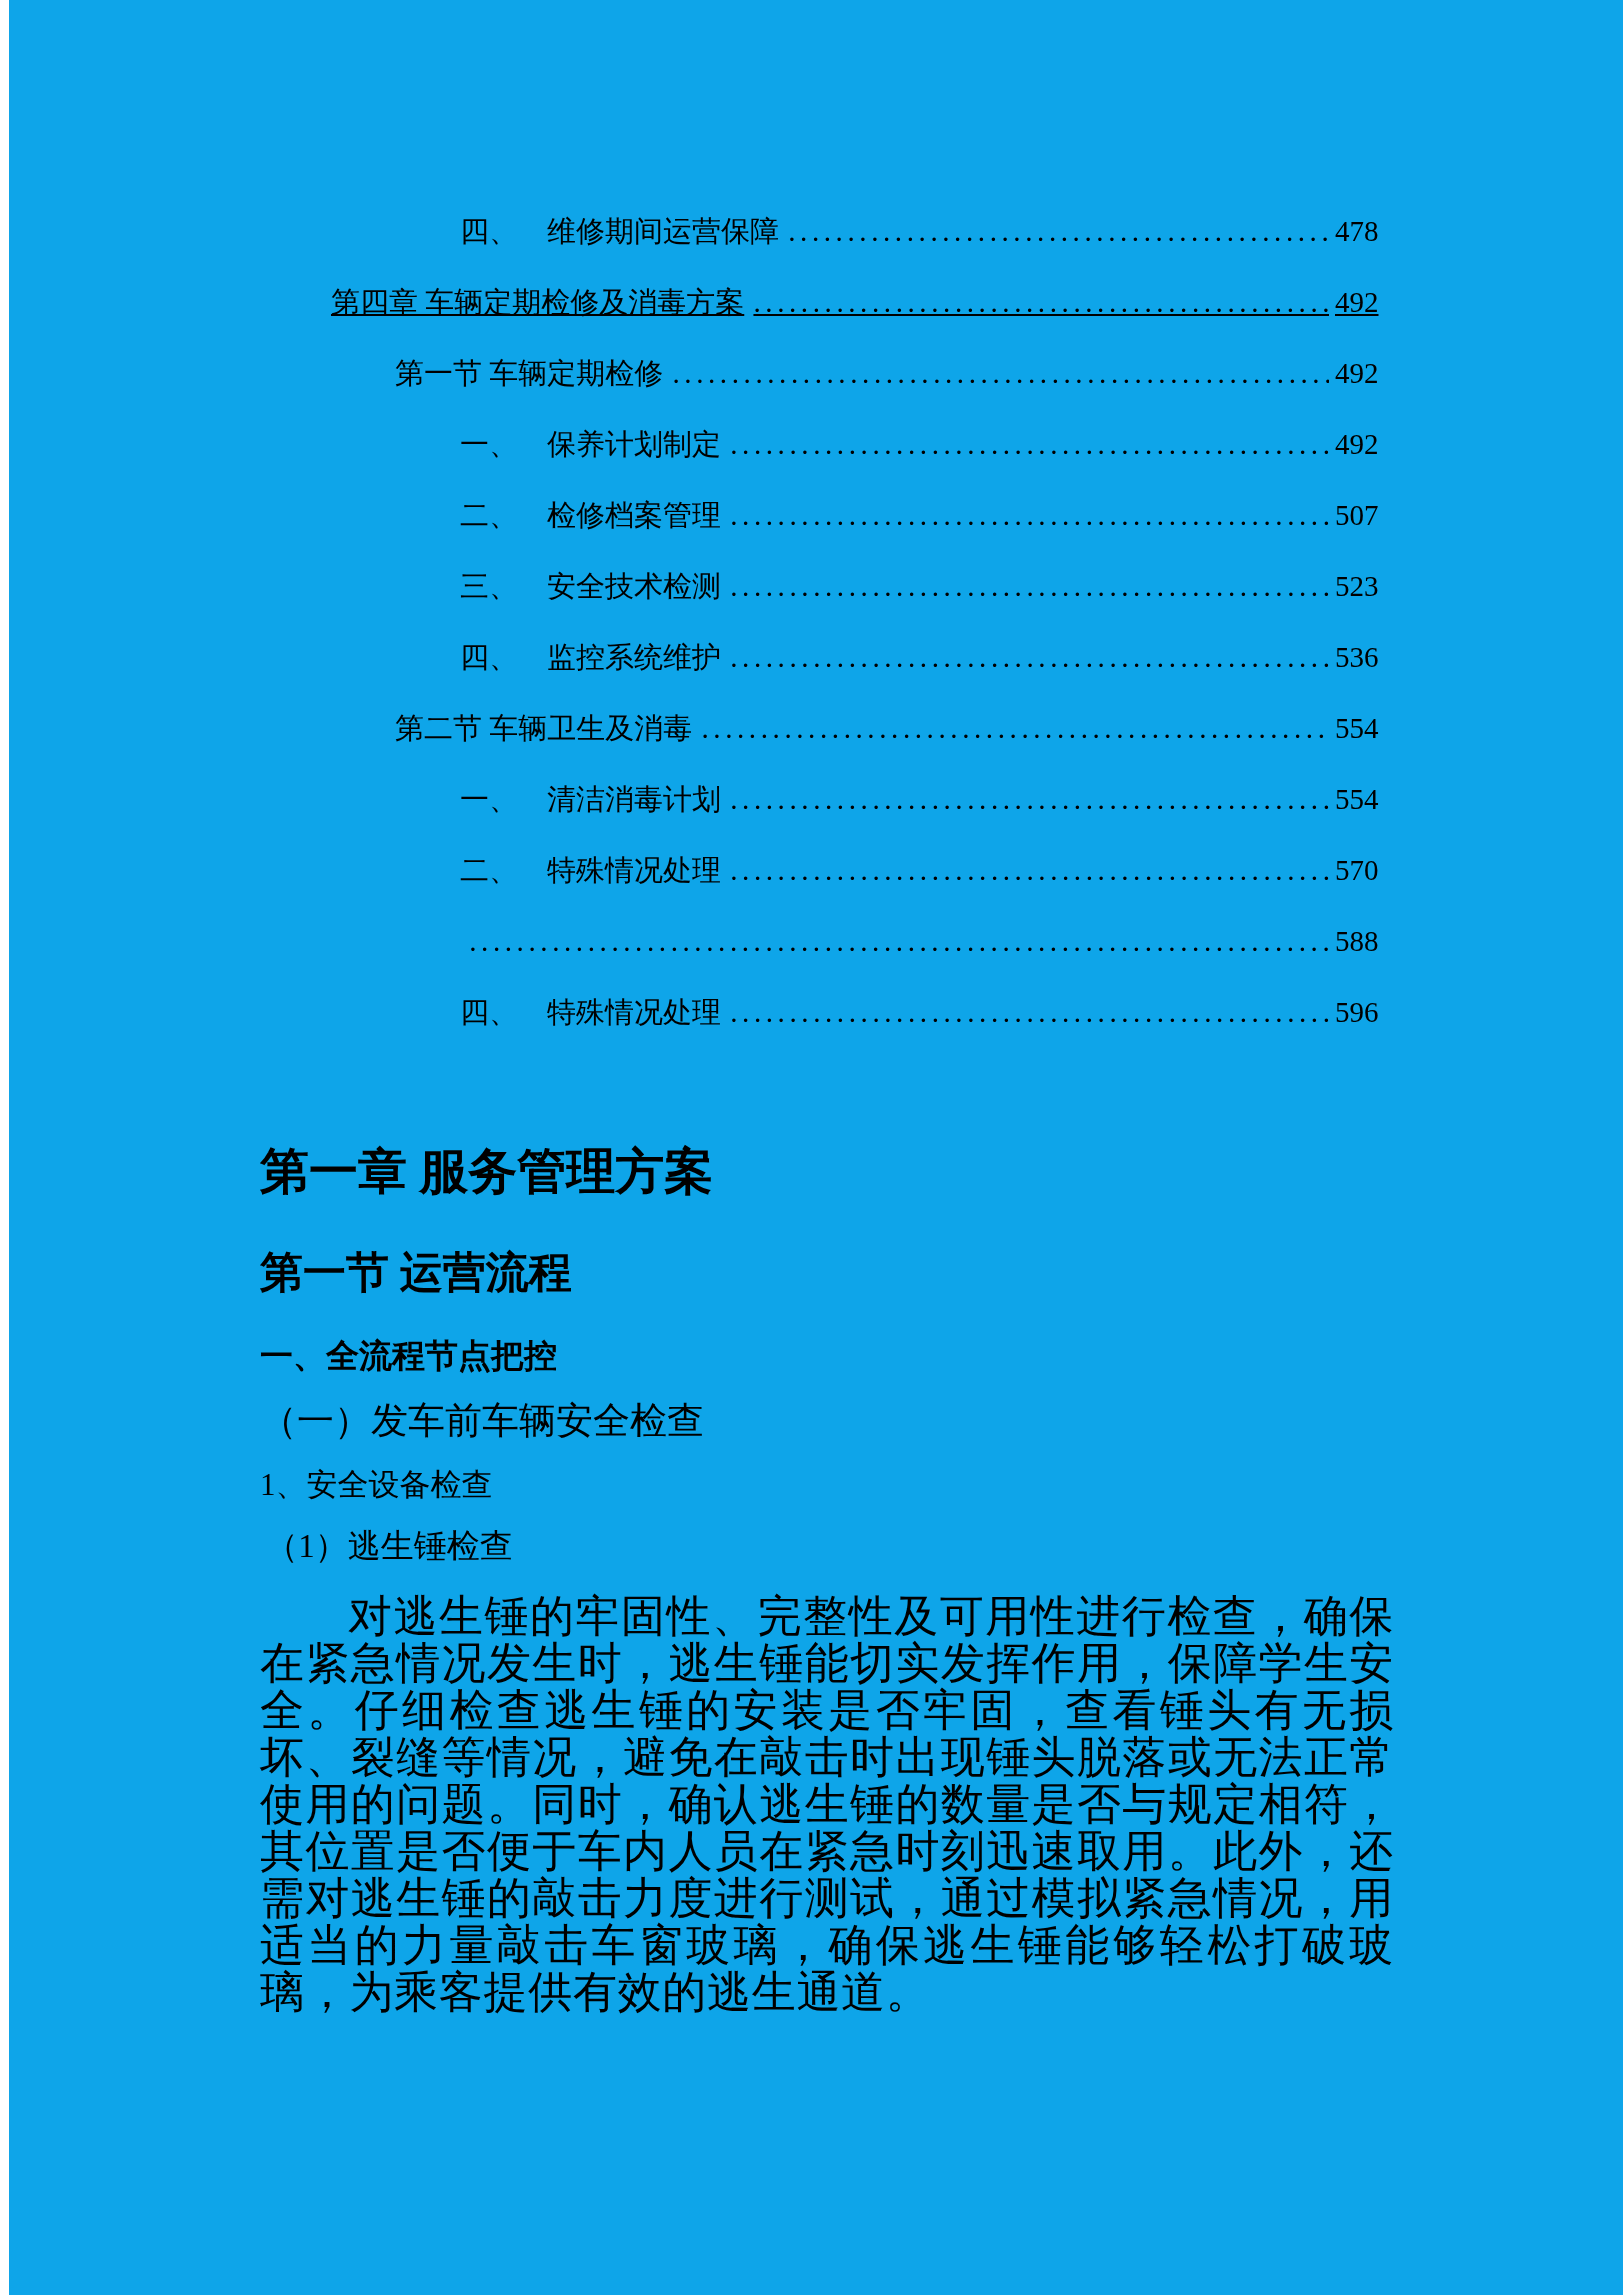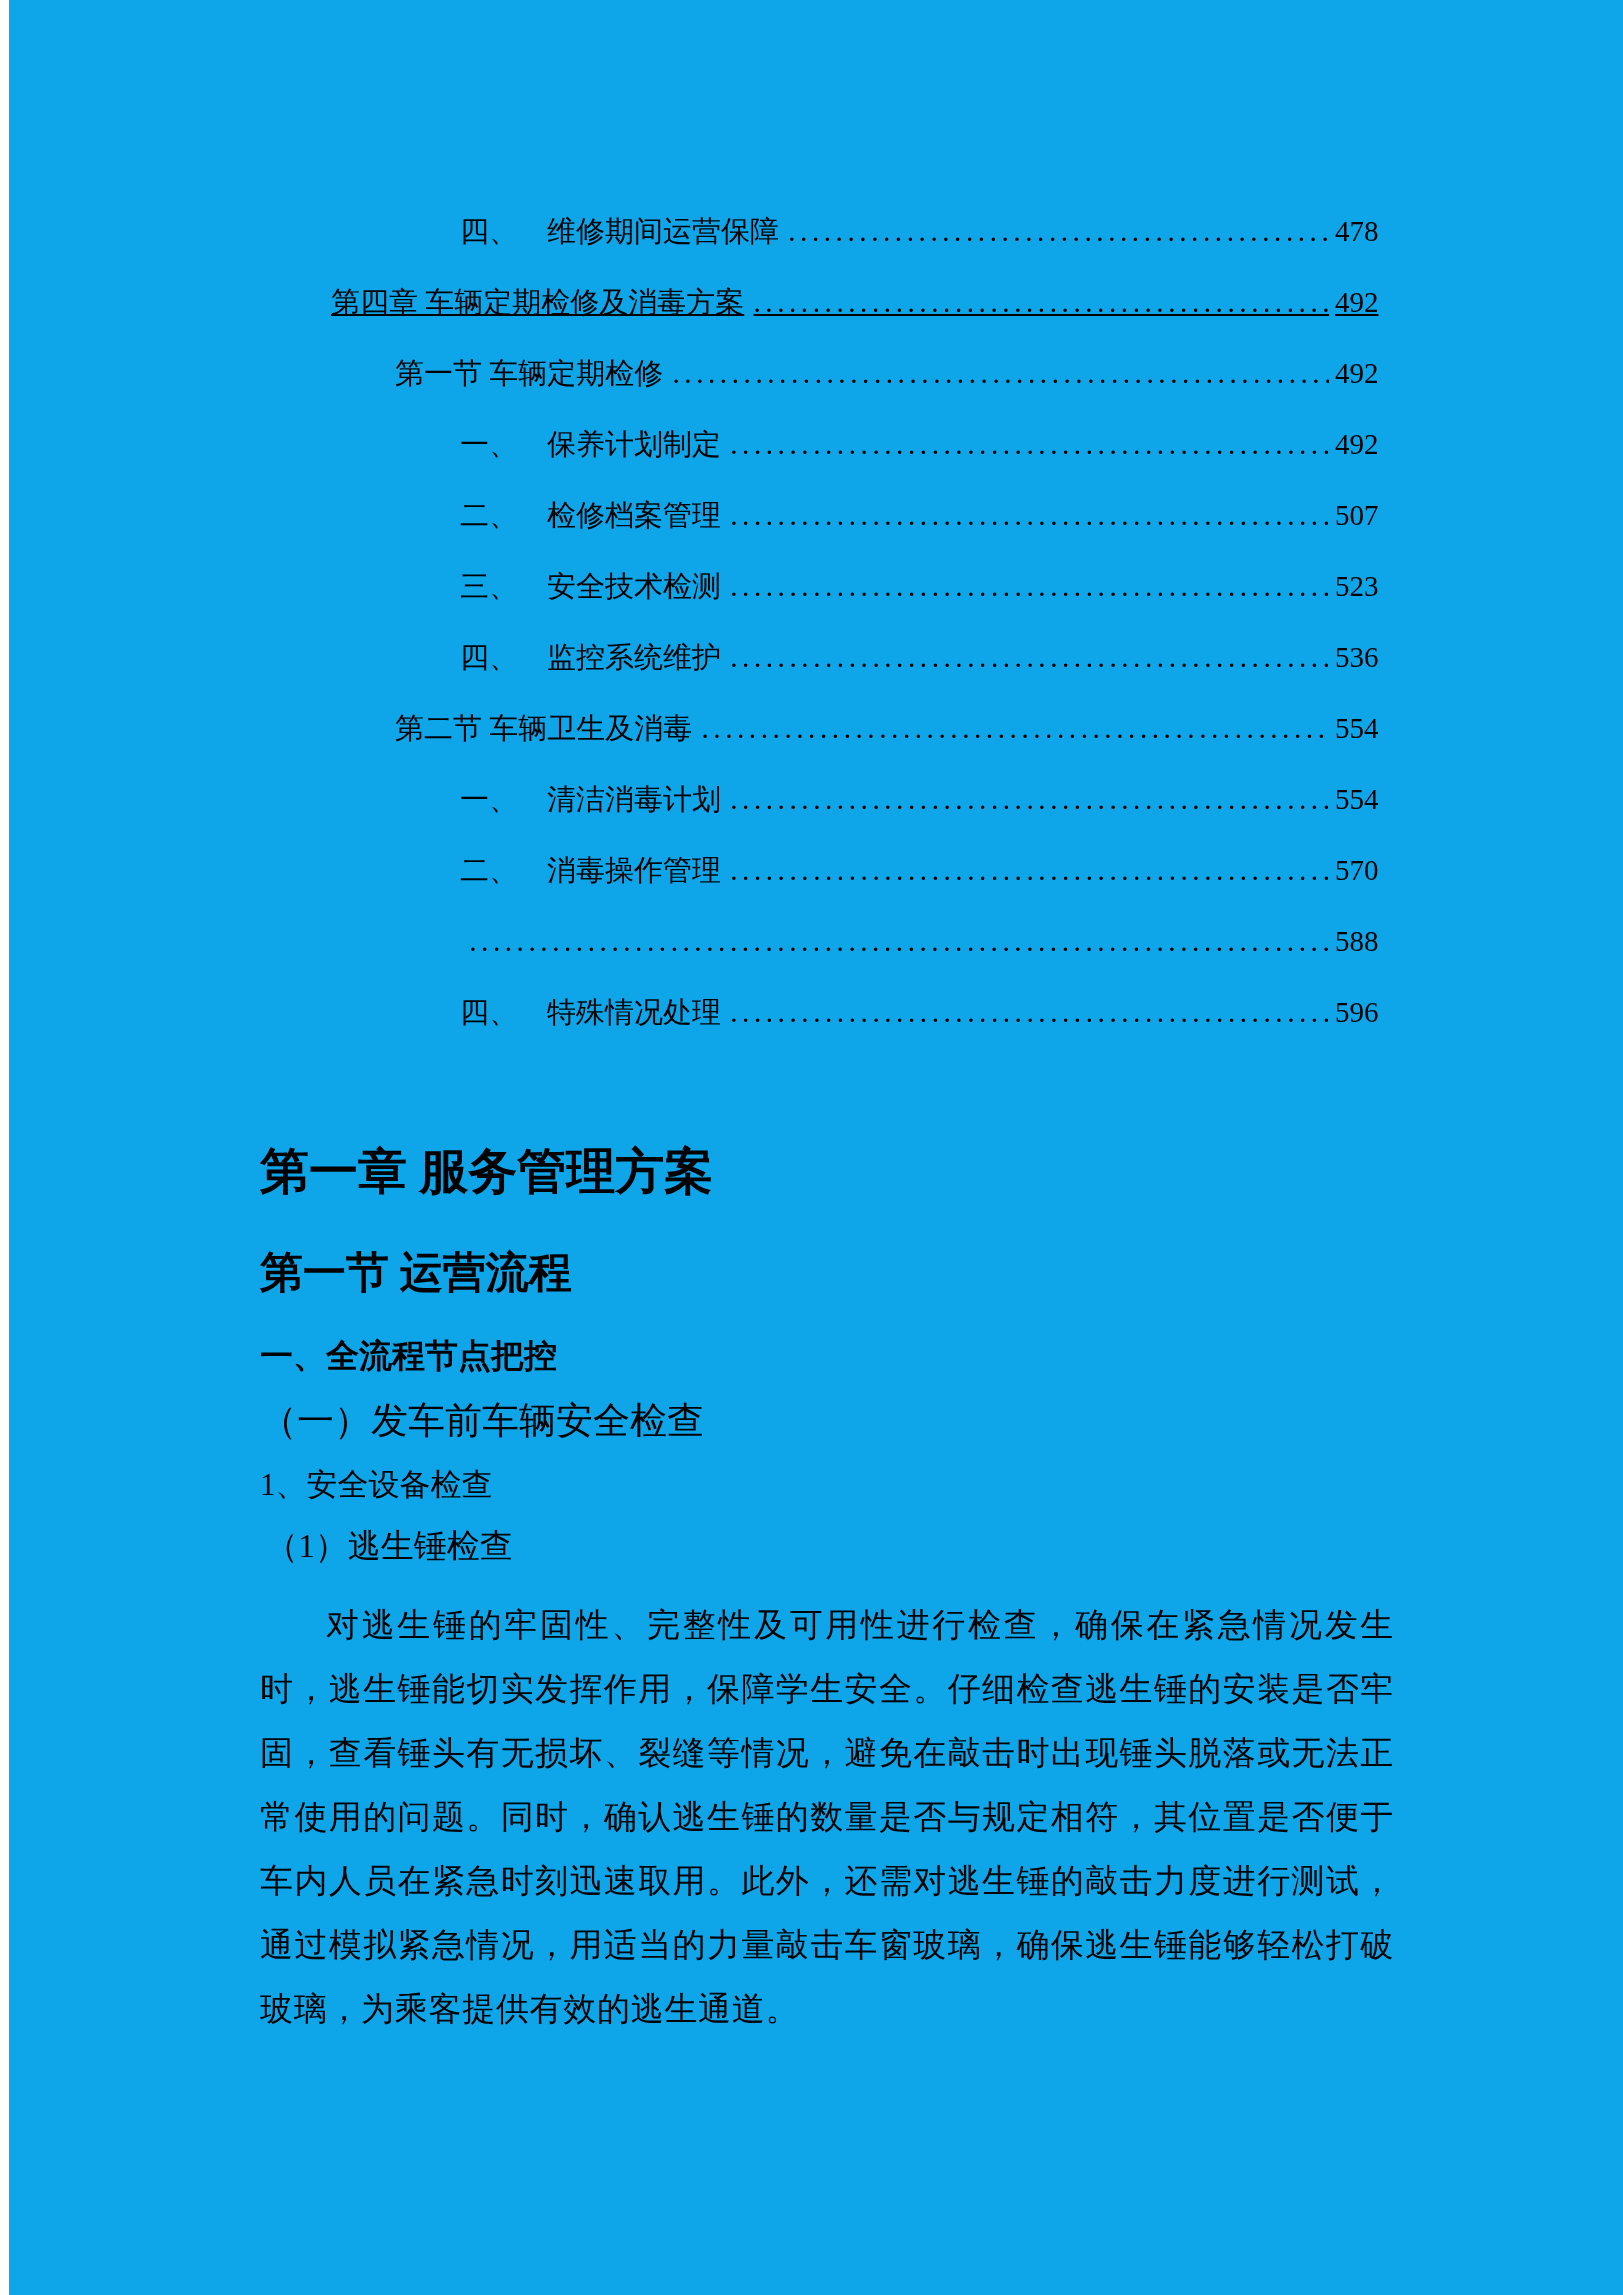--- a/index.html
+++ b/index.html
@@ -91,22 +91,22 @@
     margin: 17px 0 0 0;
     font-size: 33px;
     font-weight: normal;
     line-height: 1.4;
     padding-left: 5.2px;
   }
 
   
   .body-paragraph {
     margin: 23.6px 0 0 0;
-    font-size: 33px;
-    line-height: 64px;
+    font-size: 44px;
+    line-height: 47px;
     text-align: justify;
     text-indent: 2em;
     letter-spacing: 0.7px;
   }
 </style>
 </head>
 <body>
 
 <div class="page">
 
@@ -160,21 +160,21 @@
       <span class="toc-page">554</span>
     </div>
 
     <div class="toc-row lvl3">
       <span class="toc-text">一、　清洁消毒计划</span>
       <span class="leader"></span>
       <span class="toc-page">554</span>
     </div>
 
     <div class="toc-row lvl3">
-      <span class="toc-text">二、　消毒操作管理</span>
+      <span class="toc-text">二、　特殊情况处理</span>
       <span class="leader"></span>
       <span class="toc-page">570</span>
     </div>
 
     <div class="toc-row lvl3">
       <span class="leader"></span>
       <span class="toc-page">588</span>
     </div>
 
     <div class="toc-row lvl3">

